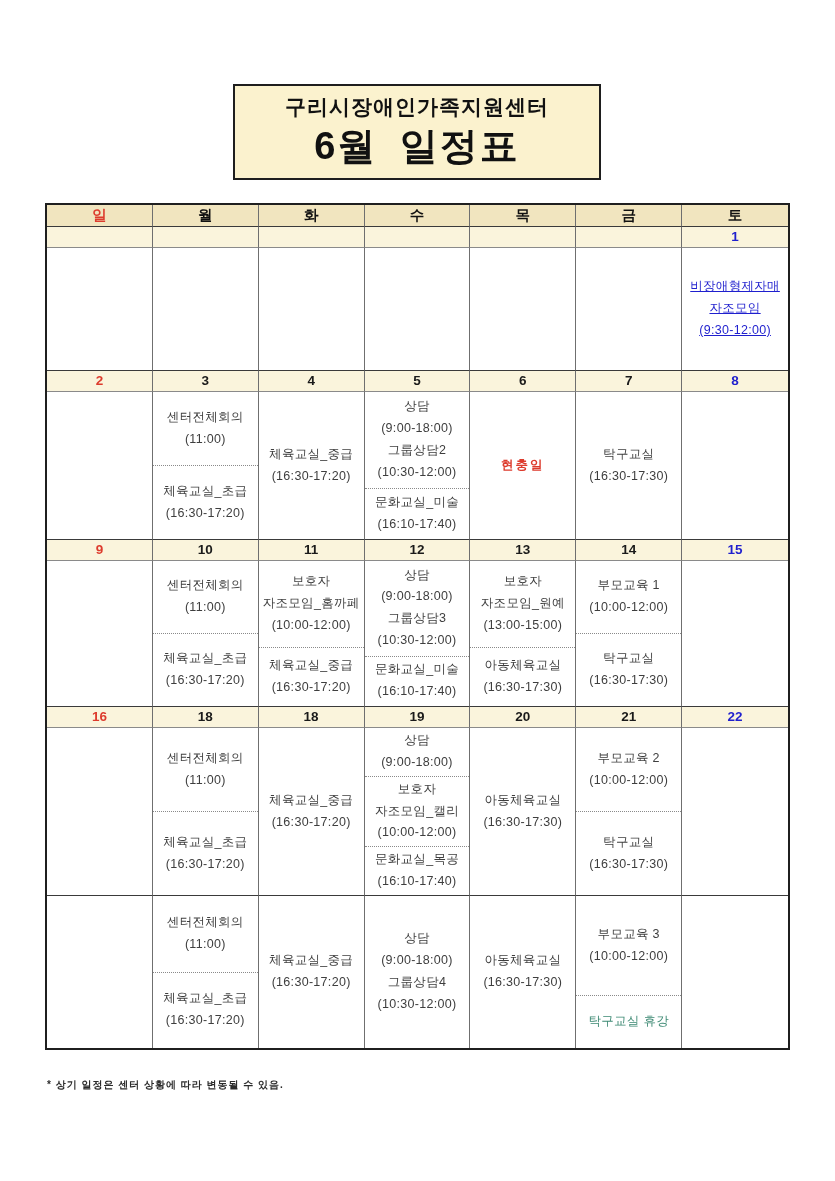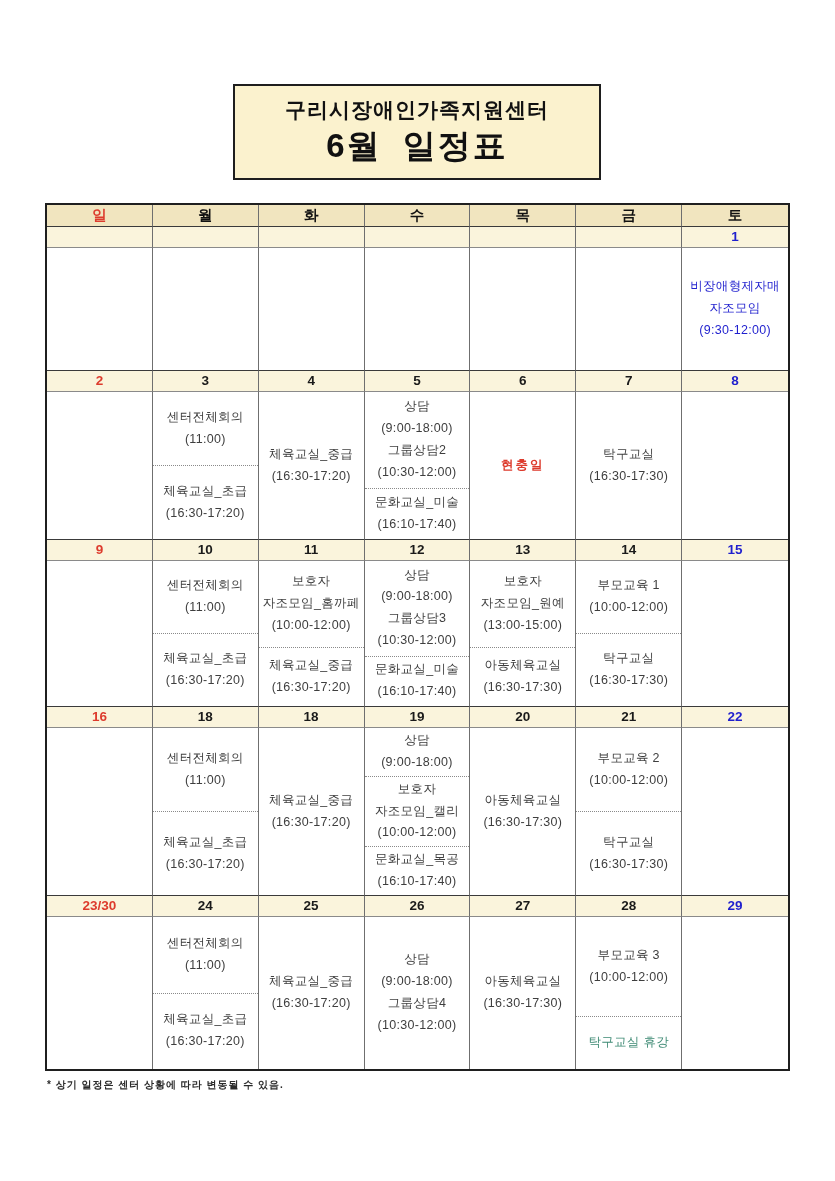--- a/index.html
+++ b/index.html
@@ -18,21 +18,21 @@
     width:835px;height:1181px;background:#ffffff;position:relative;
     font-family:"Liberation Sans","DejaVu Sans",sans-serif;
     -webkit-font-smoothing:antialiased;
   }
   .title-box{
     position:absolute;left:233px;top:84px;width:368px;height:96px;
     background:var(--title-bg);border:2px solid #1E1E1E;box-sizing:border-box;
     display:flex;flex-direction:column;align-items:center;justify-content:center;
   }
   .title-org{font-size:21px;font-weight:bold;color:#111;letter-spacing:1px;}
-  .title-main{font-size:33px;font-weight:bold;color:#111;letter-spacing:2px;word-spacing:10px;}
+  .title-main{font-size:38px;font-weight:bold;color:#111;letter-spacing:2px;word-spacing:10px;}
 
   .calendar{
     position:absolute;left:45px;top:203px;width:745px;
     border:2px solid #1F1F1F;box-sizing:border-box;background:#fff;
   }
   .cal-row{display:grid;grid-template-columns:repeat(7,1fr);}
   .cal-hcell{
     background:var(--header-bg);
     font-size:14.5px;font-weight:bold;color:#111;text-align:center;
     height:21px;line-height:21px;
@@ -59,21 +59,21 @@
   .cell-section{
     display:flex;flex-direction:column;align-items:center;justify-content:center;
     padding:2px 1px;box-sizing:border-box;min-height:0;
   }
   .cell-section + .cell-section{border-top:1px dotted #8A8A8A;}
   .cell-line{
     font-size:12.5px;color:var(--ink);line-height:1.75;letter-spacing:0.3px;
     text-align:center;white-space:nowrap;
   }
   .c-red .cell-line{color:var(--red);font-weight:bold;letter-spacing:2px;}
-  .c-blue .cell-line{color:var(--blue);}
+  .c-blue .cell-line{color:var(--blue);text-decoration:underline;}
   .c-teal .cell-line{color:var(--teal);}
   .sun{color:var(--red) !important;}
   .sat{color:var(--blue) !important;}
   .footnote{
     position:absolute;left:47px;top:1078px;
     font-size:10px;font-weight:bold;color:#2B2B2B;letter-spacing:1px;
   }
 </style>
 </head>
 <body>
@@ -290,29 +290,20 @@
             <div class="cell-line">부모교육 2</div>
             <div class="cell-line">(10:00-12:00)</div>
           </div>
           <div class="cell-section" style="flex-grow: 2; flex-basis: 0px;">
             <div class="cell-line">탁구교실</div>
             <div class="cell-line">(16:30-17:30)</div>
           </div>
         </div>
         <div class="cal-cell"></div>
       </div>
-      <div class="cal-row date-row">
-        <div class="date-cell sun">23/30</div>
-        <div class="date-cell">24</div>
-        <div class="date-cell">25</div>
-        <div class="date-cell">26</div>
-        <div class="date-cell">27</div>
-        <div class="date-cell">28</div>
-        <div class="date-cell sat">29</div>
-      </div>
       <div class="cal-row content-row last" style="height: 152px;">
         <div class="cal-cell"></div>
         <div class="cal-cell">
           <div class="cell-section" style="flex-grow: 2; flex-basis: 0px;">
             <div class="cell-line">센터전체회의</div>
             <div class="cell-line">(11:00)</div>
           </div>
           <div class="cell-section" style="flex-grow: 2; flex-basis: 0px;">
             <div class="cell-line">체육교실_초급</div>
             <div class="cell-line">(16:30-17:20)</div>

